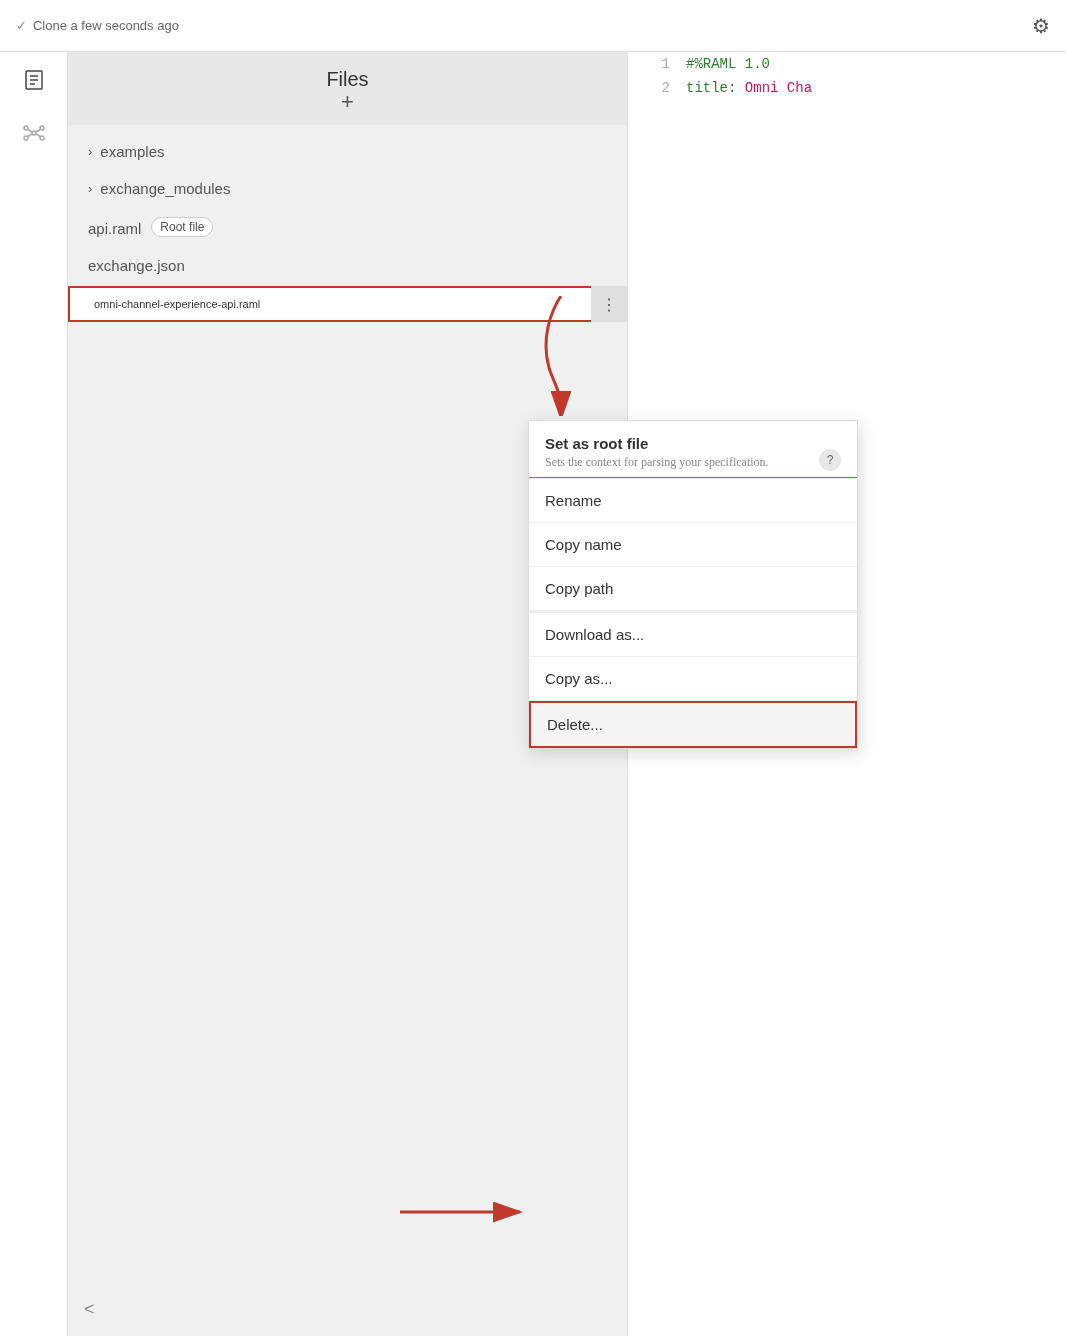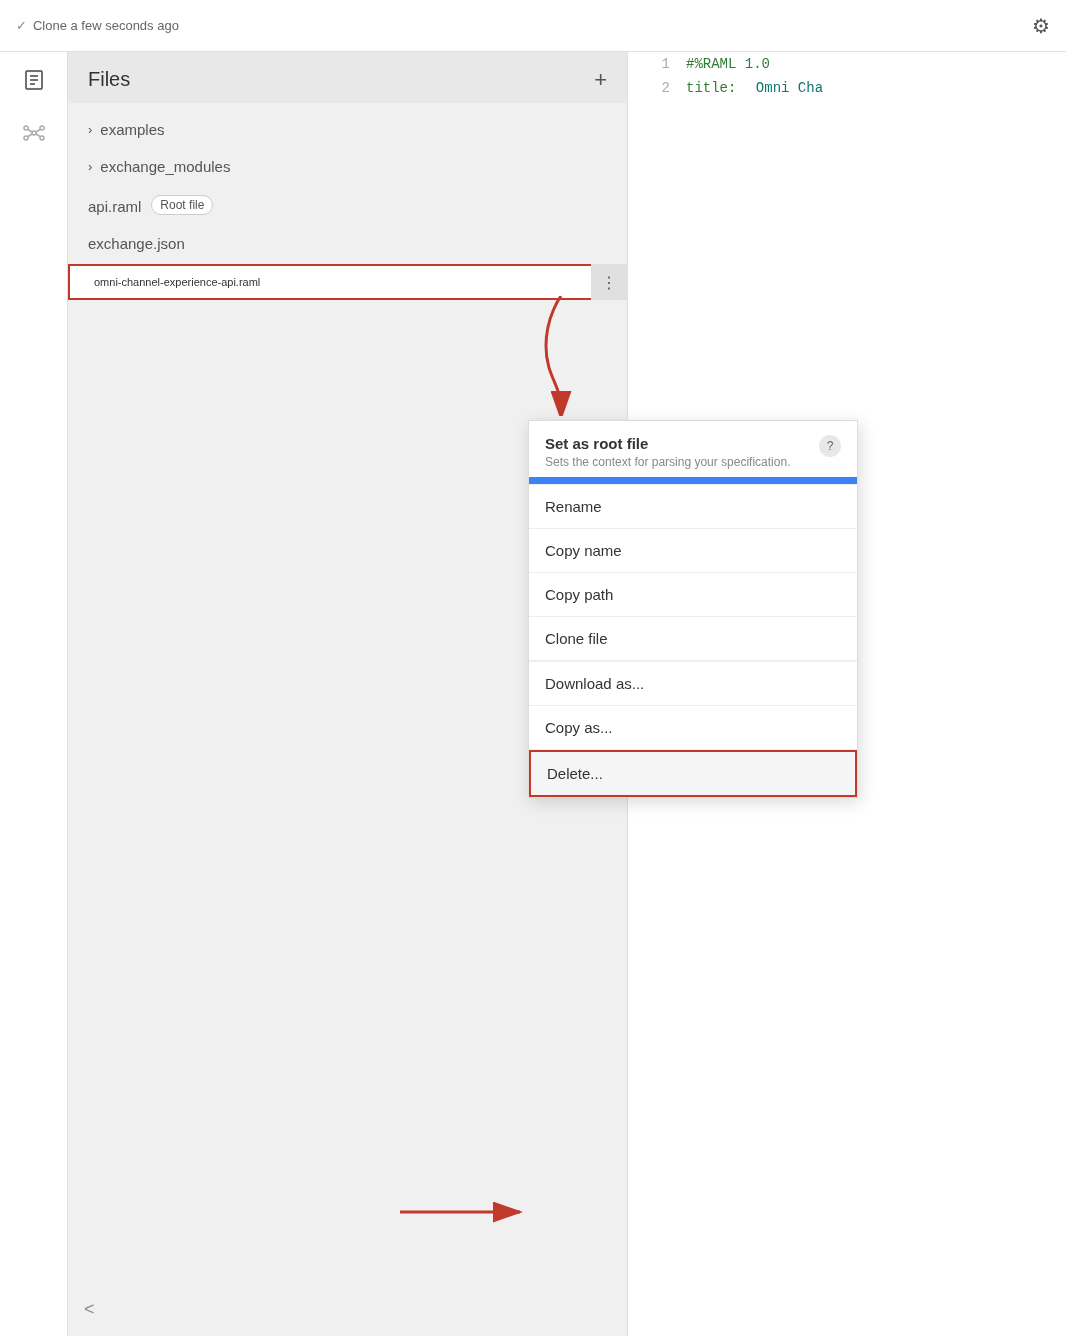--- a/index.html
+++ b/index.html
@@ -78,20 +78,21 @@
       flex-direction: column;
       border-right: 1px solid #e0e0e0;
       position: relative;
     }
     .files-header {
       display: flex;
       align-items: center;
       justify-content: space-between;
       padding: 16px 20px 12px 20px;
       background: #e8e8e8;
+      flex-direction: column;
     }
     .files-title {
       font-size: 20px;
       font-weight: 400;
       color: #333;
     }
     .files-add-btn {
       font-size: 22px;
       color: #555;
       cursor: pointer;
@@ -187,52 +188,52 @@
     .line-content-green {
       color: #2e7d32;
     }
     .line-content-mixed {
       color: #555;
     }
     .line-content-mixed .key {
       color: #2e7d32;
     }
     .line-content-mixed .value {
-      color: #0f766e;
-      margin-left: 11px;
+      color: #be185d;
     }
 
     
     .context-menu {
       position: absolute;
       top: 420px;
       left: 528px;
       width: 330px;
       background: #fff;
       border: 1px solid #ddd;
       box-shadow: 2px 4px 16px rgba(0,0,0,0.15);
       z-index: 100;
     }
     .context-menu-header {
       display: flex;
-      align-items: flex-start;
+      align-items: flex-end;
       justify-content: space-between;
       padding: 14px 16px 6px 16px;
-      border-bottom: 7px solid #3b82f6;
+      border-bottom: 1px solid #3b82f6;
     }
     .context-menu-title {
       font-size: 15px;
       font-weight: 600;
       color: #333;
     }
     .context-menu-subtitle {
       font-size: 12px;
       color: #888;
       margin-top: 2px;
       line-height: 1.4;
+      font-family: Liberation Serif, serif;
     }
     .context-menu-help {
       width: 22px;
       height: 22px;
       border-radius: 50%;
       background: #e8e8e8;
       display: flex;
       align-items: center;
       justify-content: center;
       font-size: 12px;
@@ -399,21 +400,20 @@
   </div>
 
   <div class="context-menu-divider"></div>
 
   <div class="context-menu-item">Rename</div>
   <div class="context-menu-divider"></div>
   <div class="context-menu-item">Copy name</div>
   <div class="context-menu-divider"></div>
   <div class="context-menu-item">Copy path</div>
   <div class="context-menu-divider"></div>
-  <div class="context-menu-item">Clone file</div>
   <div class="context-menu-divider"></div>
   <div class="context-menu-divider"></div>
   <div class="context-menu-item">Download as...</div>
   <div class="context-menu-divider"></div>
   <div class="context-menu-item">Copy as...</div>
   <div class="context-menu-divider"></div>
   <div class="context-menu-item delete-item">Delete...</div>
 </div>
 
 <div class="arrow-right" style="position:absolute; top: 1192px; left: 400px; z-index:150;">

